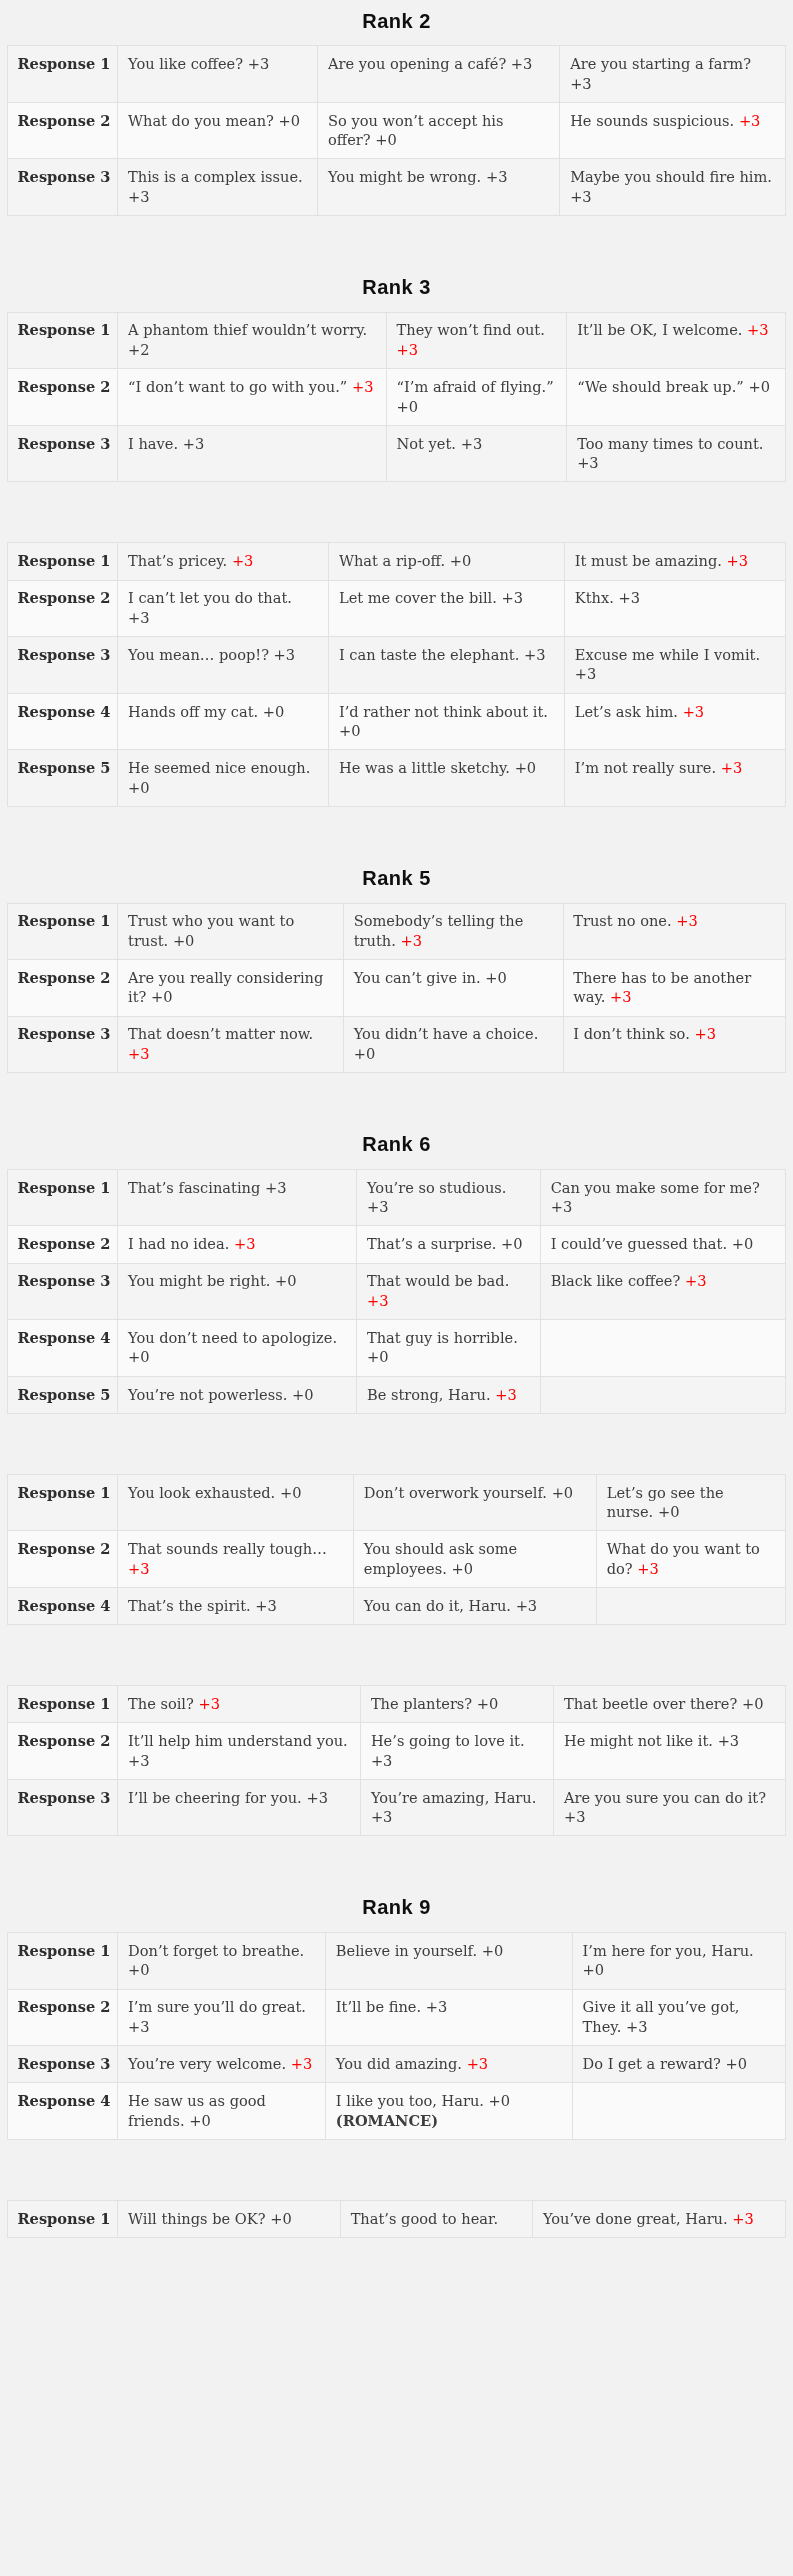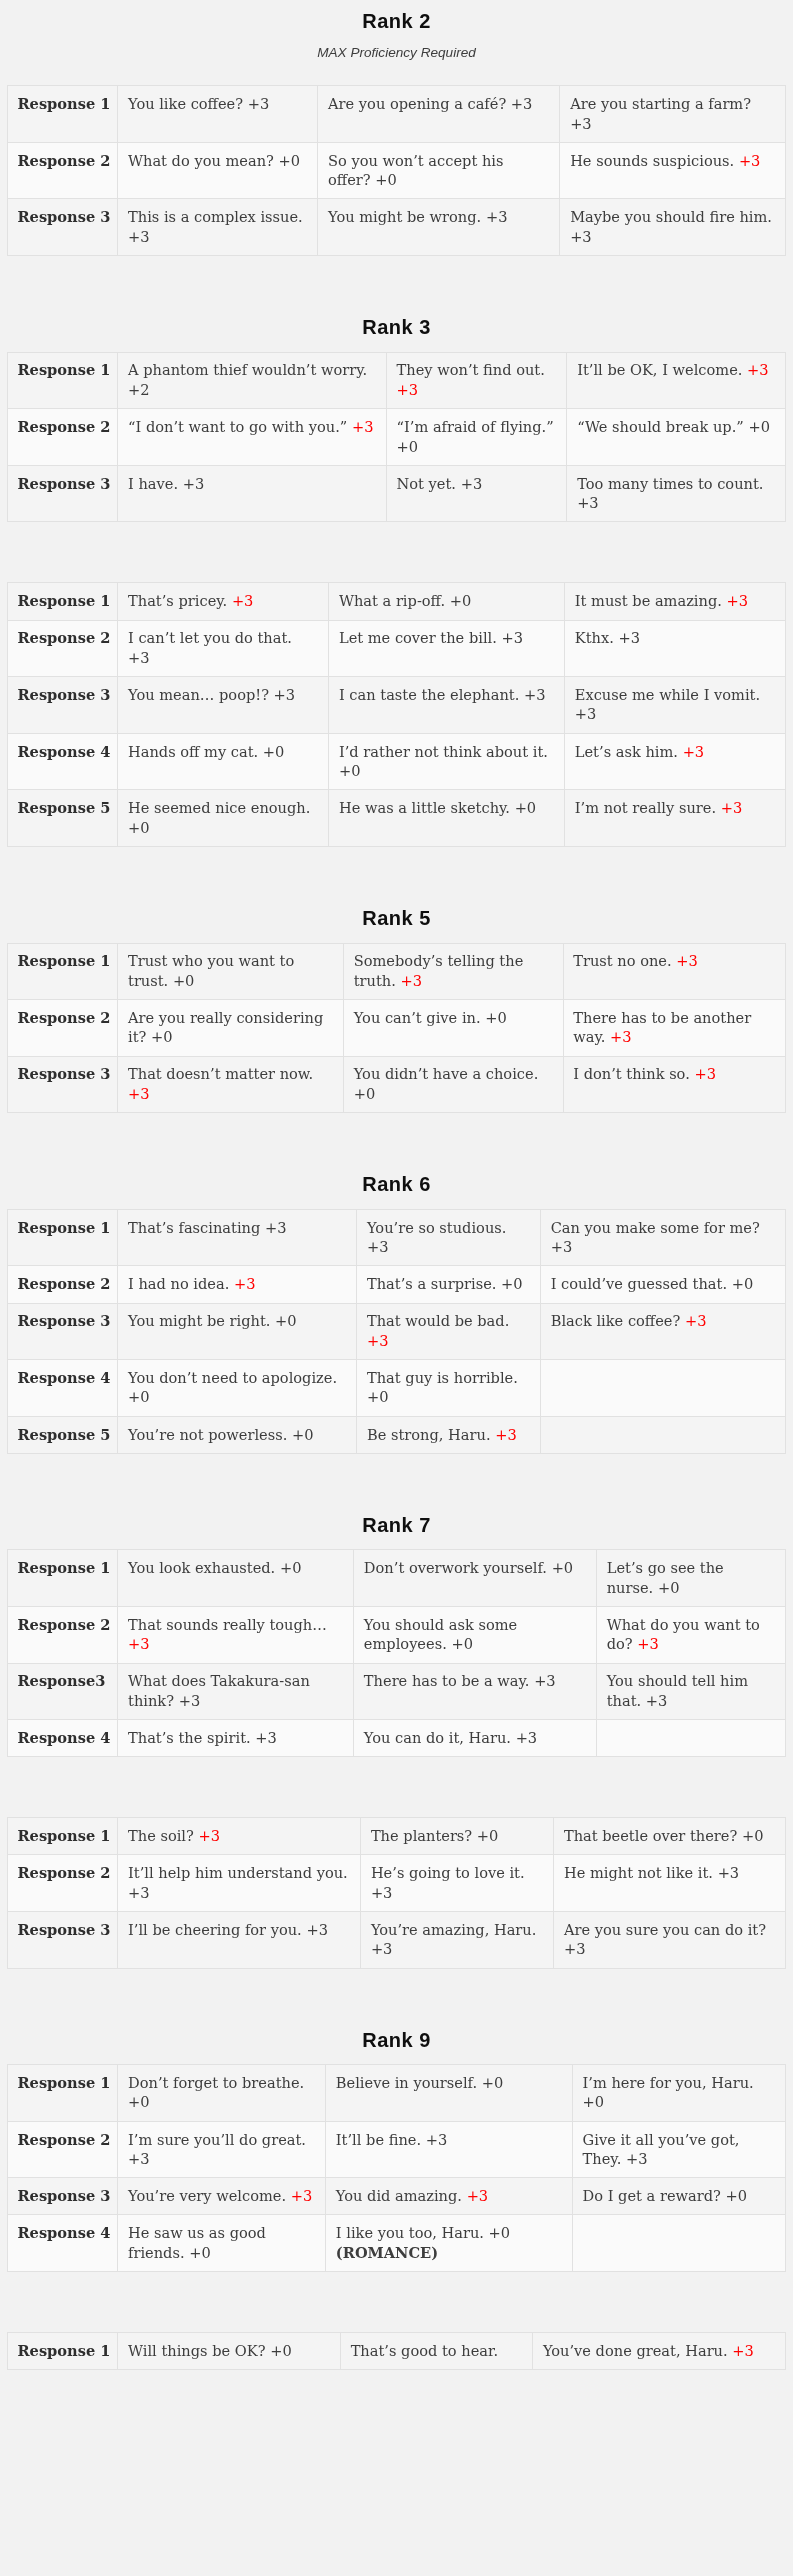--- a/index.html
+++ b/index.html
@@ -75,21 +75,20 @@
   .t9 col:nth-child(1){width:14.2%} .t9 col:nth-child(2){width:28.6%} .t9 col:nth-child(3){width:24.7%} .t9 col:nth-child(4){width:32.5%}
 </style>
 </head>
 <body>
 
 <div class="page">
     <section class="rank-section">
       <h2 class="rank-title">
         <span>Rank 2</span>
       </h2>
-      <p class="subtitle">MAX Proficiency Required</p>
       <table class="responses t1">
         <colgroup>
           <col>
           <col>
           <col>
           <col>
         </colgroup>
         <tbody>
           <tr>
             <td class="label">Response 1</td>
@@ -259,48 +258,39 @@
           <tr>
             <td class="label">Response 5</td>
             <td class="cell"><span class="txt">You’re not powerless.</span> <span class="bonus">+0</span></td>
             <td class="cell"><span class="txt">Be strong, Haru.</span> <span class="bonus best" style="color: rgb(255, 0, 0);">+3</span></td>
             <td class="cell"></td>
           </tr>
         </tbody>
       </table>
     </section>
     <section class="rank-section">
-      <h2 class="rank-title">
-        <span>Rank 7</span>
-      </h2>
       <table class="responses t6">
         <colgroup>
           <col>
           <col>
           <col>
           <col>
         </colgroup>
         <tbody>
           <tr>
             <td class="label">Response 1</td>
             <td class="cell"><span class="txt">You look exhausted.</span> <span class="bonus">+0</span></td>
             <td class="cell"><span class="txt">Don’t overwork yourself.</span> <span class="bonus">+0</span></td>
             <td class="cell"><span class="txt">Let’s go see the nurse.</span> <span class="bonus">+0</span></td>
           </tr>
           <tr>
             <td class="label">Response 2</td>
             <td class="cell"><span class="txt">That sounds really tough…</span> <span class="bonus best" style="color: rgb(255, 0, 0);">+3</span></td>
             <td class="cell"><span class="txt">You should ask some employees.</span> <span class="bonus">+0</span></td>
             <td class="cell"><span class="txt">What do you want to do?</span> <span class="bonus best" style="color: rgb(255, 0, 0);">+3</span></td>
-          </tr>
-          <tr>
-            <td class="label">Response3</td>
-            <td class="cell"><span class="txt">What does Takakura-san think?</span> <span class="bonus">+3</span></td>
-            <td class="cell"><span class="txt">There has to be a way.</span> <span class="bonus">+3</span></td>
-            <td class="cell"><span class="txt">You should tell him that.</span> <span class="bonus">+3</span></td>
           </tr>
           <tr>
             <td class="label">Response 4</td>
             <td class="cell"><span class="txt">That’s the spirit.</span> <span class="bonus">+3</span></td>
             <td class="cell"><span class="txt">You can do it, Haru.</span> <span class="bonus">+3</span></td>
             <td class="cell"></td>
           </tr>
         </tbody>
       </table>
     </section>

